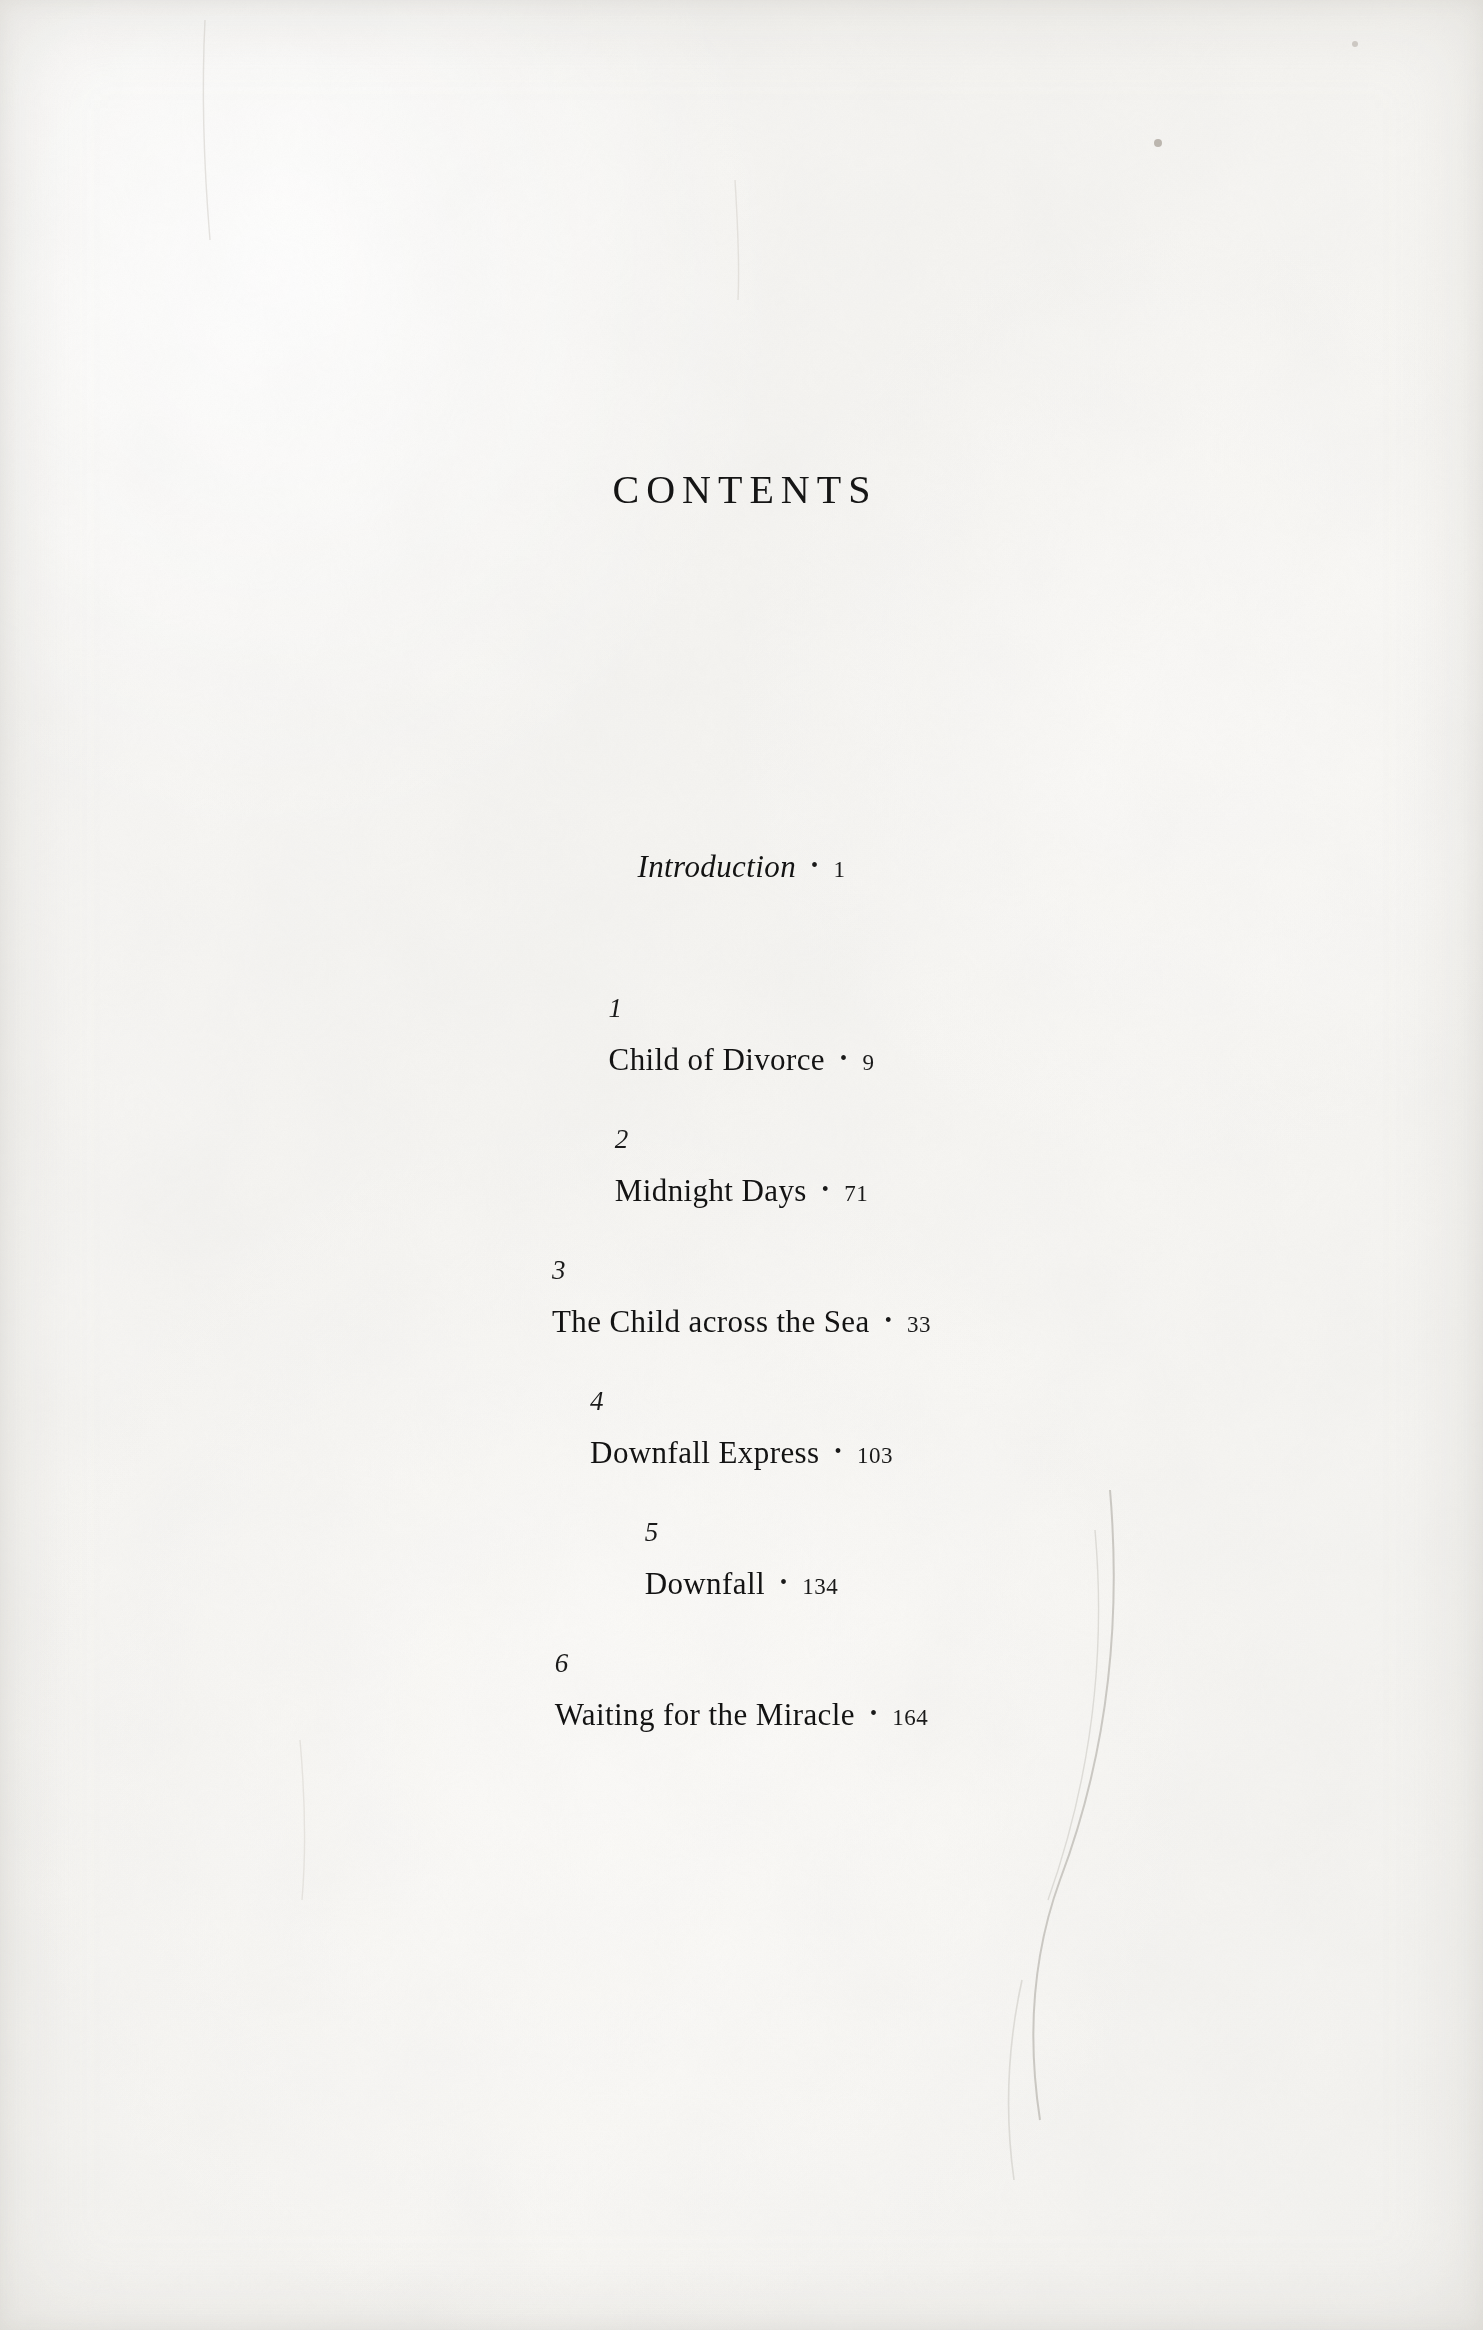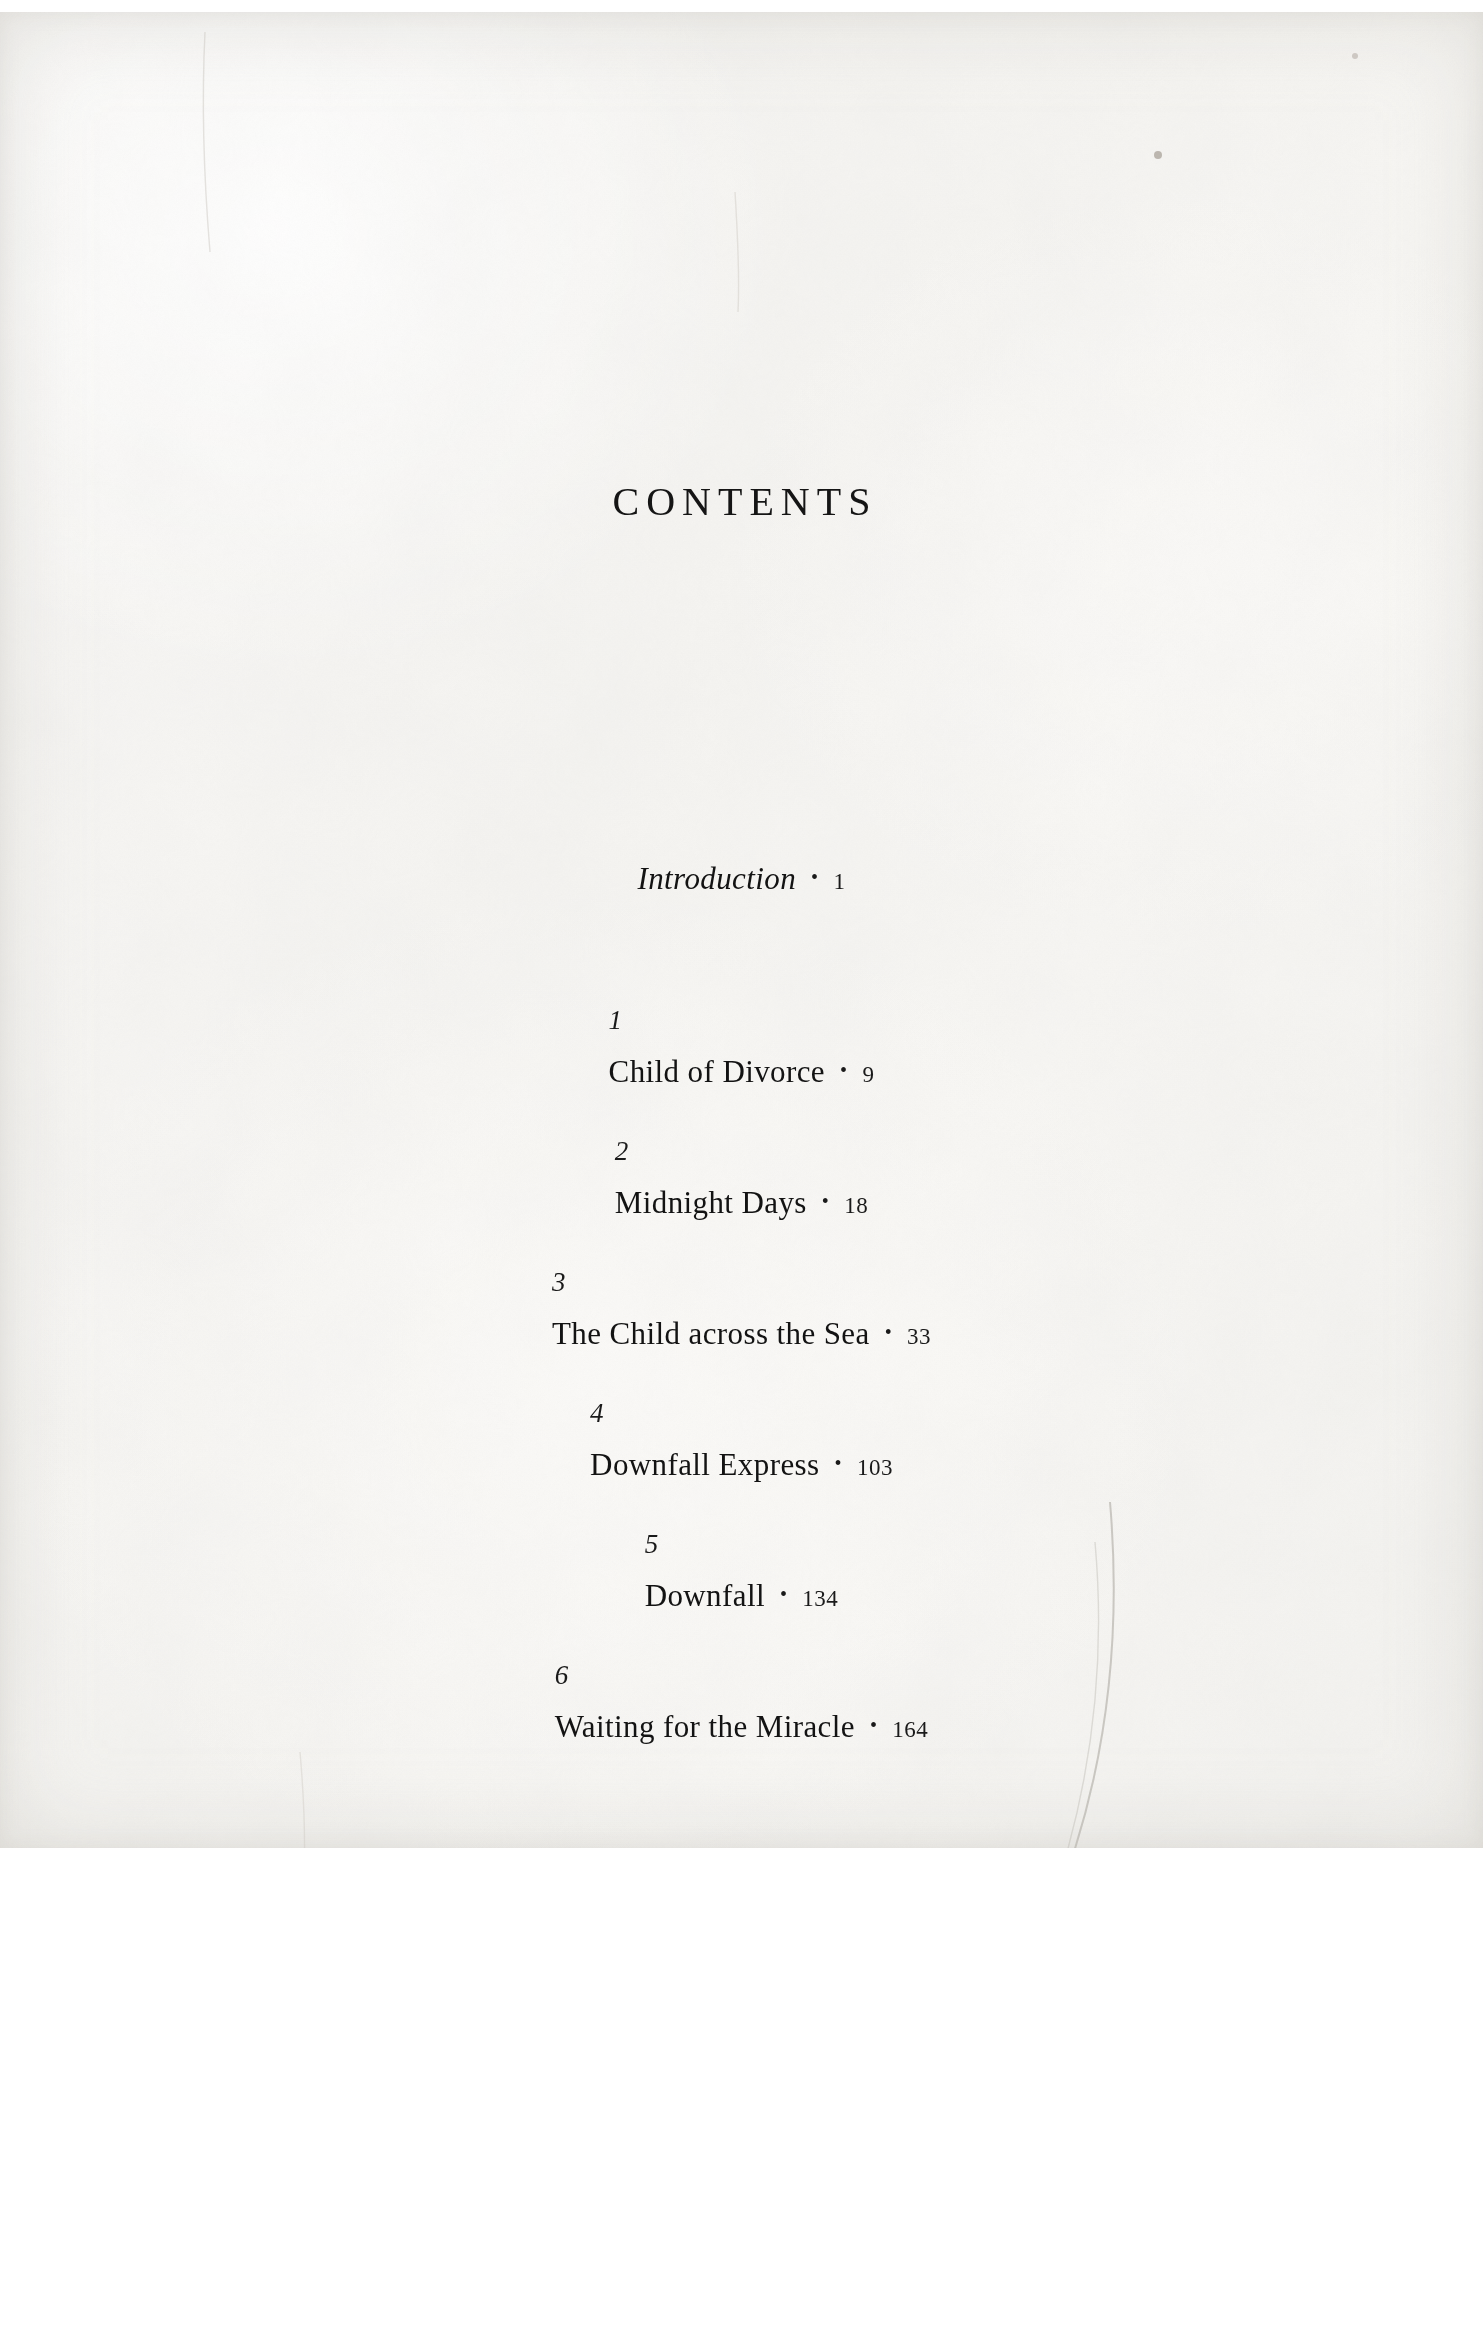--- a/index.html
+++ b/index.html
@@ -3,22 +3,22 @@
 <meta charset="utf-8">
 <style>
   html, body {
     margin: 0;
     padding: 0;
     background: #ffffff;
   }
   .page {
     position: relative;
     width: 1483px;
-    height: 1836px;
-    margin: 12px auto;
+    height: 2330px;
+    margin: 0 auto;
     background: #f7f6f4;
     overflow: hidden;
     font-family: "Liberation Serif", serif;
     color: #1b1b1b;
   }
   
   .paper-tint {
     position: absolute;
     inset: 0;
     background:
@@ -169,21 +169,21 @@
           <span class="sep">•</span>
           <span class="pagenum">9</span>
         </div>
       </div>
 
       <div class="entry">
         <div class="chapter-number">2</div>
         <div class="entry-line">
           <span class="title">Midnight Days</span>
           <span class="sep">•</span>
-          <span class="pagenum">18</span>
+          <span class="pagenum">71</span>
         </div>
       </div>
 
       <div class="entry">
         <div class="chapter-number">3</div>
         <div class="entry-line">
           <span class="title">The Child across the Sea</span>
           <span class="sep">•</span>
           <span class="pagenum">33</span>
         </div>

